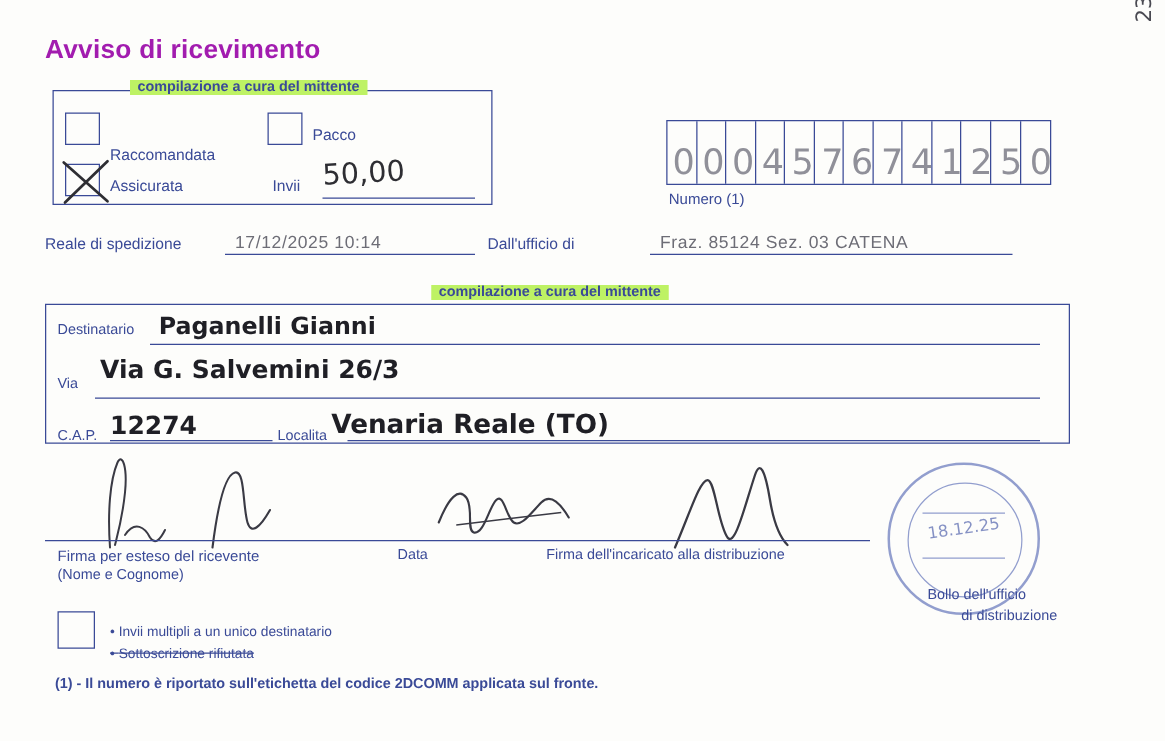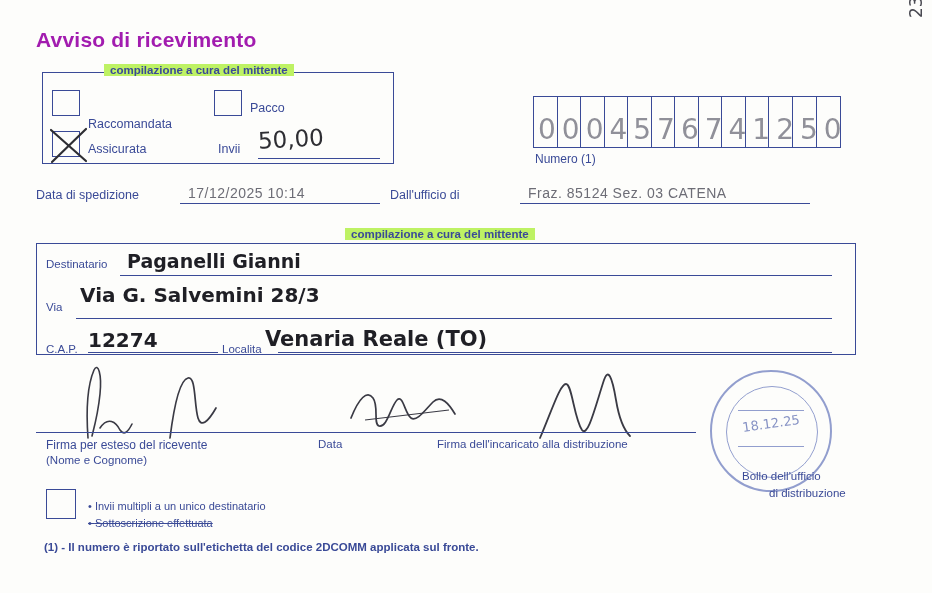--- a/index.html
+++ b/index.html
@@ -214,38 +214,38 @@
     <div class="numcell"></div>
     <div class="numcell"></div>
     <div class="numcell"></div>
     <div class="numcell"></div>
   </div>
   <div class="stampnum" style="left:538px; top:113px;">0004576741250</div>
   <div class="smalllabel" style="left:535px; top:152px; font-size:12px;">Numero (1)</div>
 
   <div class="vertical" style="left:906px; top:18px;">2316,08</div>
 
-  <div class="formlabel" style="left:36px; top:188px;">Data di spedizione</div>
+  <div class="formlabel" style="left:36px; top:188px;">Reale di spedizione</div>
   <div class="rule" style="left:180px; top:203px; width:200px;"></div>
   <div class="typed" style="left:188px; top:185px; font-size:14px;">17/12/2025 10:14</div>
 
   <div class="formlabel" style="left:390px; top:188px;">Dall'ufficio di</div>
   <div class="rule" style="left:520px; top:203px; width:290px;"></div>
   <div class="typed" style="left:528px; top:185px; font-size:14px;">Fraz. 85124  Sez. 03 CATENA</div>
 
   <div class="box" style="left:36px; top:243px; width:820px; height:112px;"></div>
   <div class="legend" style="left:345px; top:228px;">compilazione a cura del mittente</div>
 
   <div class="formlabel" style="left:46px; top:258px; font-size:11.5px;">Destinatario</div>
   <div class="rule" style="left:120px; top:275px; width:712px;"></div>
   <div class="hand bold-hand" style="left:127px; top:250px; font-size:19px;">Paganelli Gianni</div>
 
   <div class="formlabel" style="left:46px; top:301px; font-size:11.5px;">Via</div>
   <div class="rule" style="left:76px; top:318px; width:756px;"></div>
-  <div class="hand bold-hand" style="left:80px; top:283px; font-size:20px;">Via G. Salvemini  28/3</div>
+  <div class="hand bold-hand" style="left:80px; top:283px; font-size:20px;">Via G. Salvemini  26/3</div>
 
   <div class="formlabel" style="left:46px; top:343px; font-size:11.5px;">C.A.P.</div>
   <div class="rule" style="left:88px; top:352px; width:130px;"></div>
   <div class="hand bold-hand" style="left:88px; top:328px; font-size:20px;">12274</div>
 
   <div class="formlabel" style="left:222px; top:343px; font-size:11.5px;">Localita</div>
   <div class="rule" style="left:278px; top:352px; width:554px;"></div>
   <div class="hand bold-hand" style="left:265px; top:327px; font-size:21px;">Venaria Reale (TO)</div>
 
   <svg class="ink" style="left:70px; top:360px;" width="200" height="80">
@@ -278,18 +278,18 @@
   </div>
 
   <div class="smalllabel" style="left:742px; top:470px; font-size:11.5px;">Bollo dell'ufficio</div>
   <div class="smalllabel" style="left:748px; top:487px; font-size:11.5px;margin-left:21px;">di distribuzione</div>
 
   <div class="checkbox" style="left:46px; top:489px; width:30px; height:30px;"></div>
   <div class="foot" style="left:88px; top:500px;">
     <span>• </span><span>Invii multipli a un unico destinatario</span>
   </div>
   <div class="foot foot-strike" style="left:88px; top:517px;">
-    <span>• </span><span>Sottoscrizione effettuata</span>
+    <span>• </span><span>Sottoscrizione rifiutata</span>
   </div>
 
   <div class="note" style="left:44px; top:541px;">(1) - Il numero è riportato sull'etichetta del codice 2DCOMM applicata sul fronte.</div>
 
 </div>
 
 </body></html>

